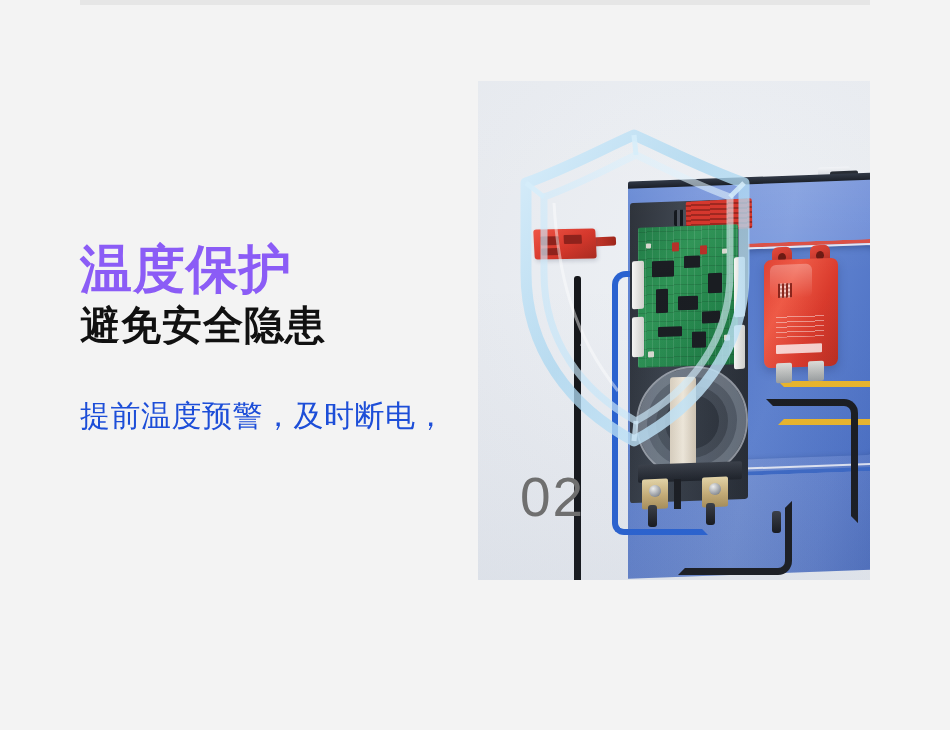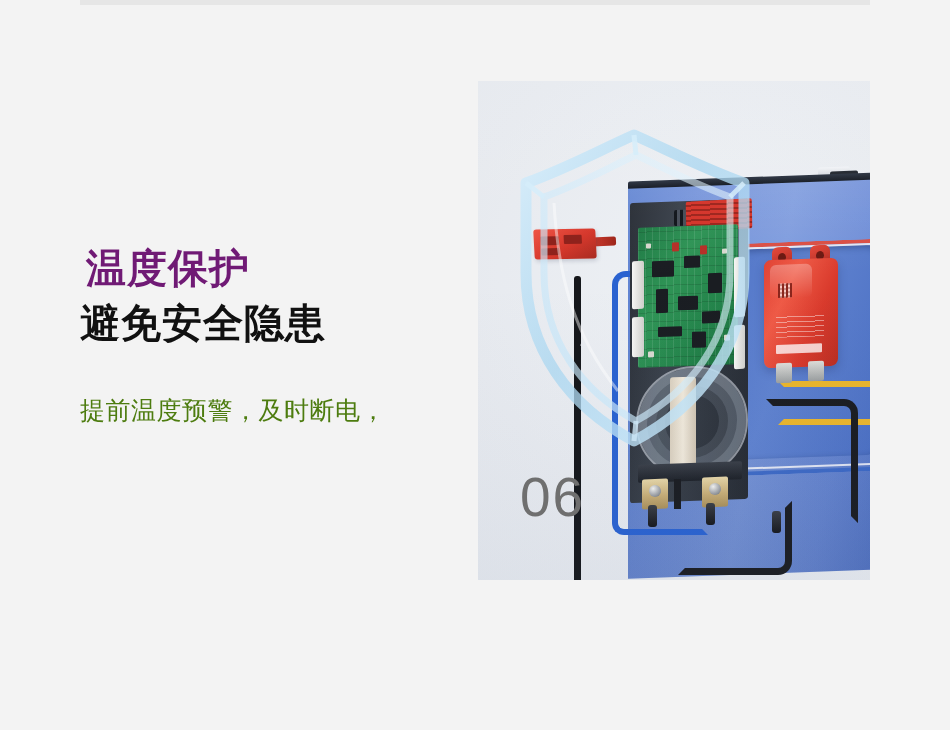--- a/index.html
+++ b/index.html
@@ -31,45 +31,45 @@
   }
 
   
   .copy {
     position: absolute;
     left: 80px;
     top: 238px;
     width: 390px;
   }
   .headline-accent {
-    font-size: 40px;
+    font-size: 52px;
     font-weight: bold;
     line-height: 1.22;
-    color: #701a75;
+    color: #8b5cf6;
     letter-spacing: 1px;
-    margin: 6px;
+    margin: 0;
     white-space: nowrap;
   }
   .headline-main {
     font-size: 40px;
     font-weight: bold;
     line-height: 1.22;
     color: #111111;
     letter-spacing: 1px;
     margin: 0;
     white-space: nowrap;
   }
   .subcopy {
     margin: 0;
     padding-top: 42px;
   }
   .subcopy-line {
-    font-size: 25px;
+    font-size: 30px;
     line-height: 1.62;
-    color: #4d7c0f;
+    color: #1d4ed8;
     letter-spacing: 0.5px;
     white-space: nowrap;
   }
 
   
   .photo-panel {
     position: absolute;
     left: 478px;
     top: 81px;
     width: 392px;
@@ -650,18 +650,18 @@
 
         <path d="M16,60 L34,74" stroke="#d6eefb" stroke-width="5" opacity=".85"></path>
         <path d="M234,60 L220,74" stroke="#d6eefb" stroke-width="5" opacity=".85"></path>
         <path d="M124,12 L126,32" stroke="#d6eefb" stroke-width="5" opacity=".85"></path>
         <path d="M124,318 L126,298" stroke="#cfe9f8" stroke-width="5" opacity=".8"></path>
 
         <path d="M44,80 C48,150 62,210 108,268" fill="none" stroke="#ffffff" stroke-width="3" opacity="0.45"></path>
       </svg>
     </div>
 
-    <div class="step-number">06</div>
+    <div class="step-number">02</div>
 
     <div class="panel-vignette"></div>
   </div>
 
 </div>
 
 </body></html>

